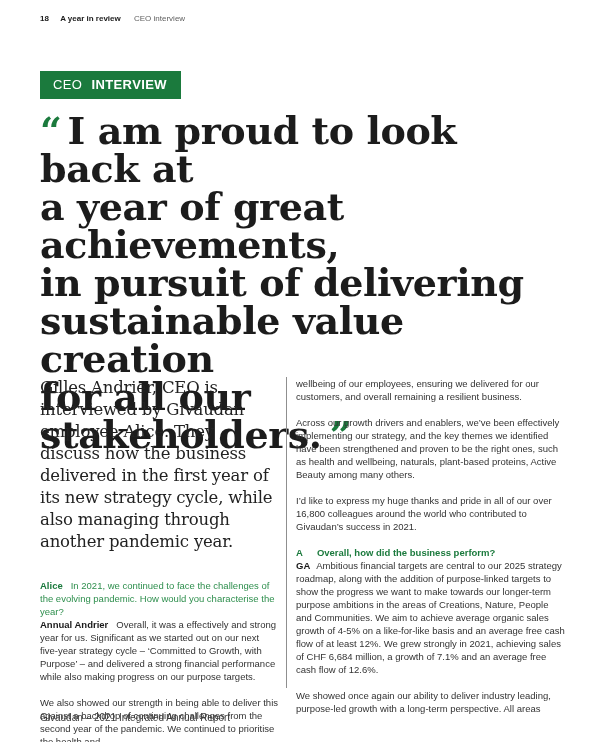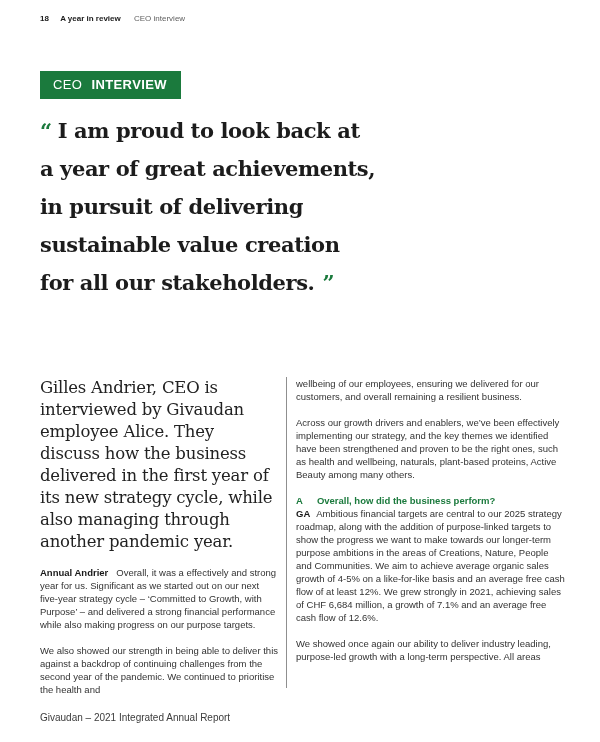--- a/index.html
+++ b/index.html
@@ -23,21 +23,21 @@
     padding:7px 14px 7px 13px; font-size:13px; line-height:14px; letter-spacing:0.4px;
     white-space:nowrap;
   }
   .badge .prefix { font-weight:normal; margin-right:5px; }
   .badge .label  { font-weight:bold; }
 
   
   .quote {
     position:absolute; top:112px; left:40px; width:525px;
     font-family:"DejaVu Serif", serif; font-weight:bold;
-    font-size:21px; line-height:38px; letter-spacing:-0.4px; color:#1c1c1c;
+    font-size:38px; line-height:38px; letter-spacing:-0.4px; color:#1c1c1c;
   }
   .qmark { color:#1b7a3d; }
   .qmark.open { margin-right:6px; }
   .qmark.close { margin-left:8px; }
 
   
   .columns {
     position:absolute; top:377px; left:40px; right:35px; height:312px;
     display:flex;
   }
@@ -86,32 +86,36 @@
     <div><span>sustainable value creation</span></div>
     <div><span>for all our stakeholders.</span><span class="qmark close">”</span></div>
   </div>
 
   <div class="columns">
 
     <div class="col-left">
       <div class="intro">Gilles Andrier, CEO is interviewed by Givaudan employee Alice. They discuss how the business delivered in the first year of its new strategy cycle, while also managing through another pandemic year.</div>
 
       <div class="qa-block body-txt">
+        <p class="para">
+          <span class="speaker green">Alice</span><span class="q-green">In 2021, we continued to face the challenges of the evolving pandemic. How would you characterise the year?</span>
+        </p>
         <p class="para" style="margin-top:-13px;">
           <span class="speaker">Annual Andrier</span><span>Overall, it was a effectively and strong year for us. Significant as we started out on our next five-year strategy cycle – ‘Committed to Growth, with Purpose’ – and delivered a strong financial performance while also making progress on our purpose targets.</span>
         </p>
         <p class="para">We also showed our strength in being able to deliver this against a backdrop of continuing challenges from the second year of the pandemic. We continued to prioritise the health and</p>
       </div>
     </div>
 
     <div class="divider"></div>
 
     <div class="col-right body-txt">
       <p class="para">wellbeing of our employees, ensuring we delivered for our customers, and overall remaining a resilient business.</p>
       <p class="para">Across our growth drivers and enablers, we’ve been effectively implementing our strategy, and the key themes we identified have been strengthened and proven to be the right ones, such as health and wellbeing, naturals, plant-based proteins, Active Beauty among many others.</p>
+      <p class="para">I’d like to express my huge thanks and pride in all of our over 16,800 colleagues around the world who contributed to Givaudan’s success in 2021.</p>
       <p class="para" style="margin-bottom:0;">
         <span class="speaker green" style="margin-right:14px;">A</span><span class="q-bold">Overall, how did the business perform?</span>
       </p>
       <p class="para">
         <span class="speaker" style="margin-right:6px;">GA</span><span>Ambitious financial targets are central to our 2025 strategy roadmap, along with the addition of purpose-linked targets to show the progress we want to make towards our longer-term purpose ambitions in the areas of Creations, Nature, People and Communities. We aim to achieve average organic sales growth of 4-5% on a like-for-like basis and an average free cash flow of at least 12%. We grew strongly in 2021, achieving sales of CHF 6,684 million, a growth of 7.1% and an average free cash flow of 12.6%.</span>
       </p>
       <p class="para">We showed once again our ability to deliver industry leading, purpose-led growth with a long-term perspective. All areas</p>
     </div>
 
   </div>

